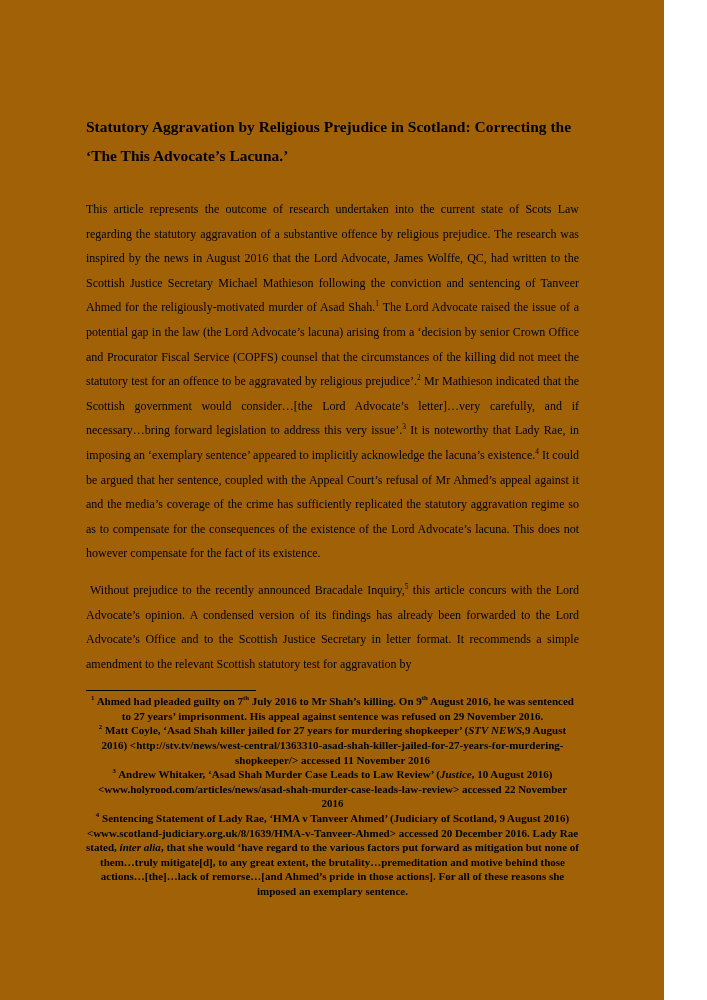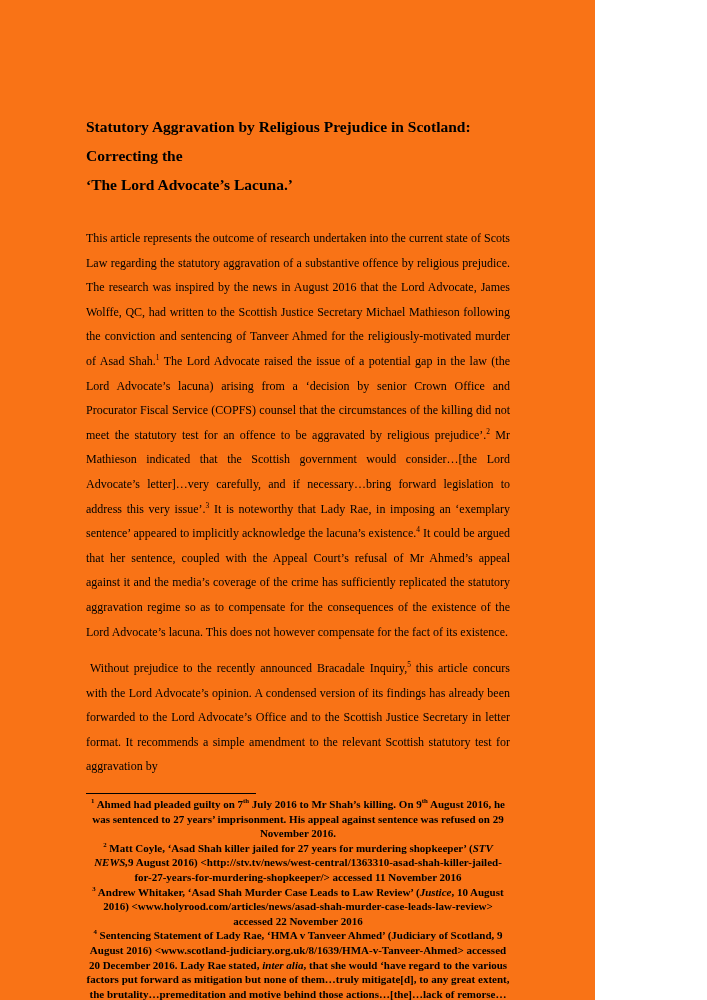--- a/index.html
+++ b/index.html
@@ -9,24 +9,24 @@
   }
   body {
     width: 707px;
     height: 1000px;
     font-family: "Liberation Serif", "DejaVu Serif", serif;
     color: #000000;
     overflow: hidden;
   }
   .page {
     box-sizing: border-box;
-    width: 595px;
+    width: 664px;
     height: 1000px;
     padding: 112px 85px 0 86px;
-    background: #f97316;
+    background: #a16207;
   }
   .title {
     font-weight: bold;
     font-size: 15.5px;
     line-height: 29px;
     margin: 0 0 27px 0;
   }
   .title-line { display: block; }
   .body-para {
     font-size: 12px;
@@ -55,21 +55,21 @@
   }
   .footnote { margin: 0; }
 </style>
 </head>
 <body>
 
 <div class="page">
 
   <h1 class="title">
     <span class="title-line">Statutory Aggravation by Religious Prejudice in Scotland: Correcting the</span>
-    <span class="title-line">‘The Lord Advocate’s Lacuna.’</span>
+    <span class="title-line">‘The This Advocate’s Lacuna.’</span>
   </h1>
 
   <p class="body-para">This article represents the outcome of research undertaken into the current state of Scots Law regarding the statutory aggravation of a substantive offence by religious prejudice. The research was inspired by the news in August 2016 that the Lord Advocate, James Wolffe, QC, had written to the Scottish Justice Secretary Michael Mathieson following the conviction and sentencing of Tanveer Ahmed for the religiously-motivated murder of Asad Shah.<sup>1</sup> The Lord Advocate raised the issue of a potential gap in the law (the Lord Advocate’s lacuna) arising from a ‘decision by senior Crown Office and Procurator Fiscal Service (COPFS) counsel that the circumstances of the killing did not meet the statutory test for an offence to be aggravated by religious prejudice’.<sup>2</sup> Mr Mathieson indicated that the Scottish government would consider…[the Lord Advocate’s letter]…very carefully, and if necessary…bring forward legislation to address this very issue’.<sup>3</sup> It is noteworthy that Lady Rae, in imposing an ‘exemplary sentence’ appeared to implicitly acknowledge the lacuna’s existence.<sup>4</sup> It could be argued that her sentence, coupled with the Appeal Court’s refusal of Mr Ahmed’s appeal against it and the media’s coverage of the crime has sufficiently replicated the statutory aggravation regime so as to compensate for the consequences of the existence of the Lord Advocate’s lacuna. This does not however compensate for the fact of its existence.</p>
 
   <p class="body-para para-gap">Without prejudice to the recently announced Bracadale Inquiry,<sup>5</sup> this article concurs with the Lord Advocate’s opinion. A condensed version of its findings has already been forwarded to the Lord Advocate’s Office and to the Scottish Justice Secretary in letter format. It recommends a simple amendment to the relevant Scottish statutory test for aggravation by</p>
 
   <hr class="footnote-sep">
 
   <div class="footnotes">
     <p class="footnote"><sup>1</sup> Ahmed had pleaded guilty on 7<sup>th</sup> July 2016 to Mr Shah’s killing. On 9<sup>th</sup> August 2016, he was sentenced to 27 years’ imprisonment. His appeal against sentence was refused on 29 November 2016.</p>

